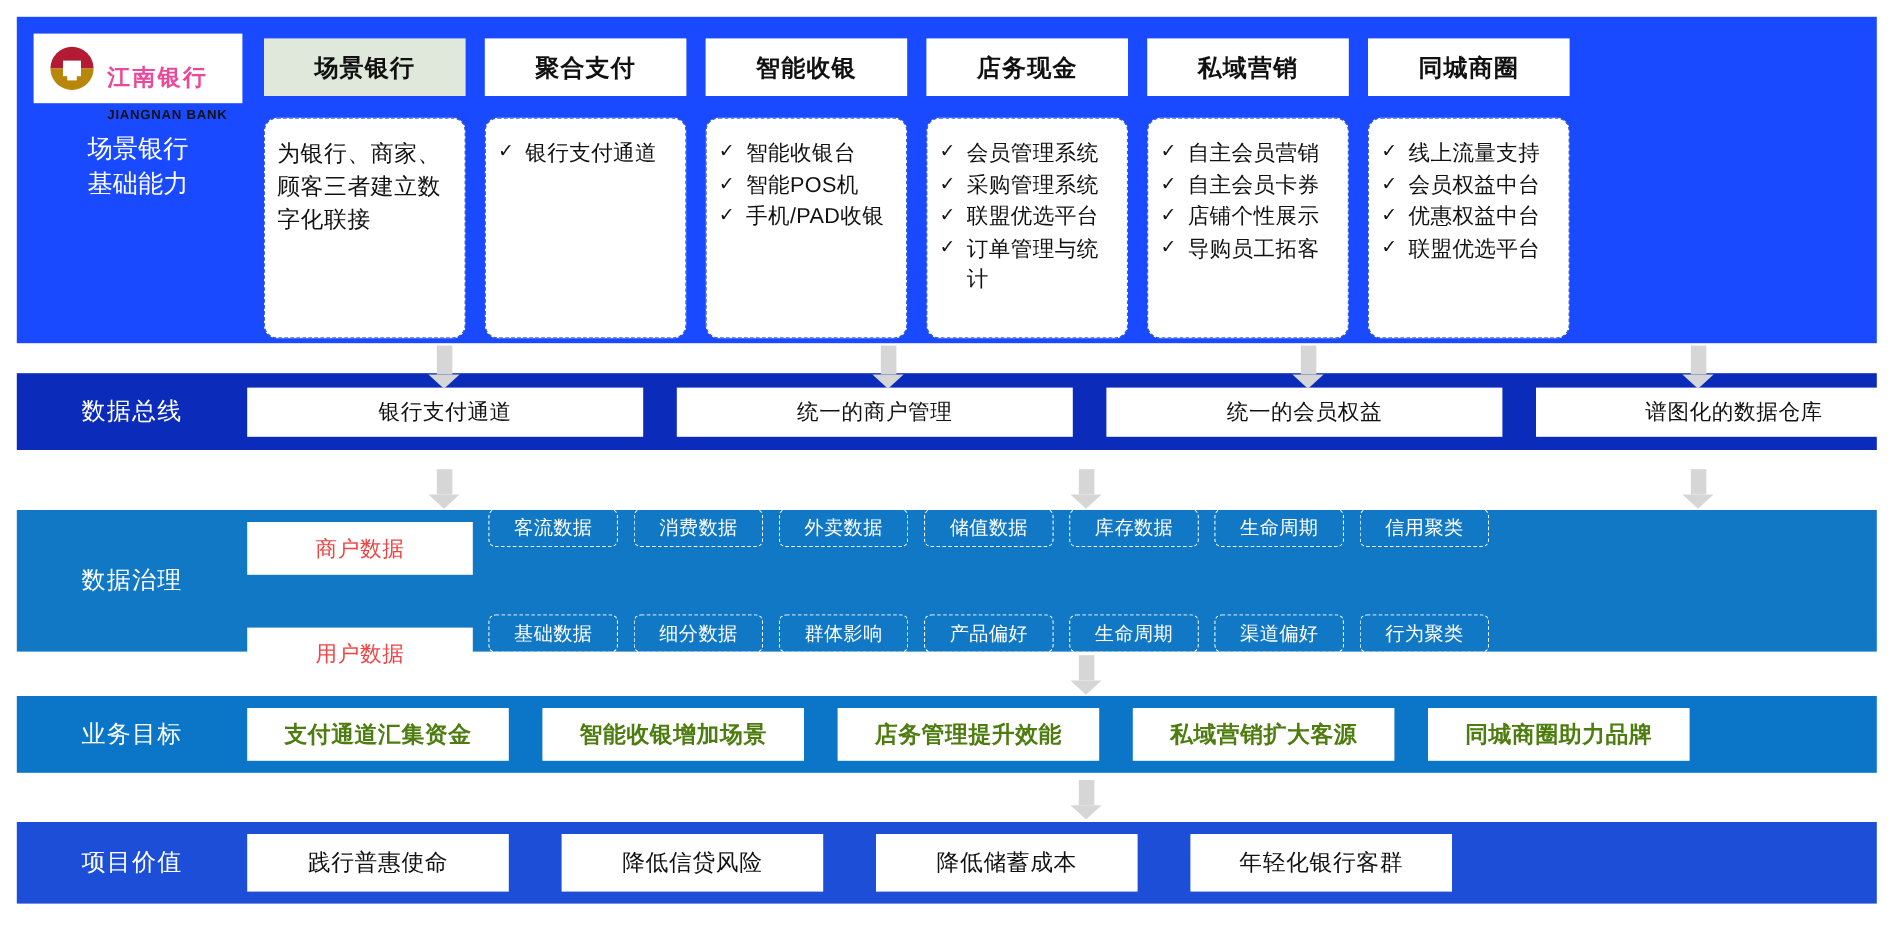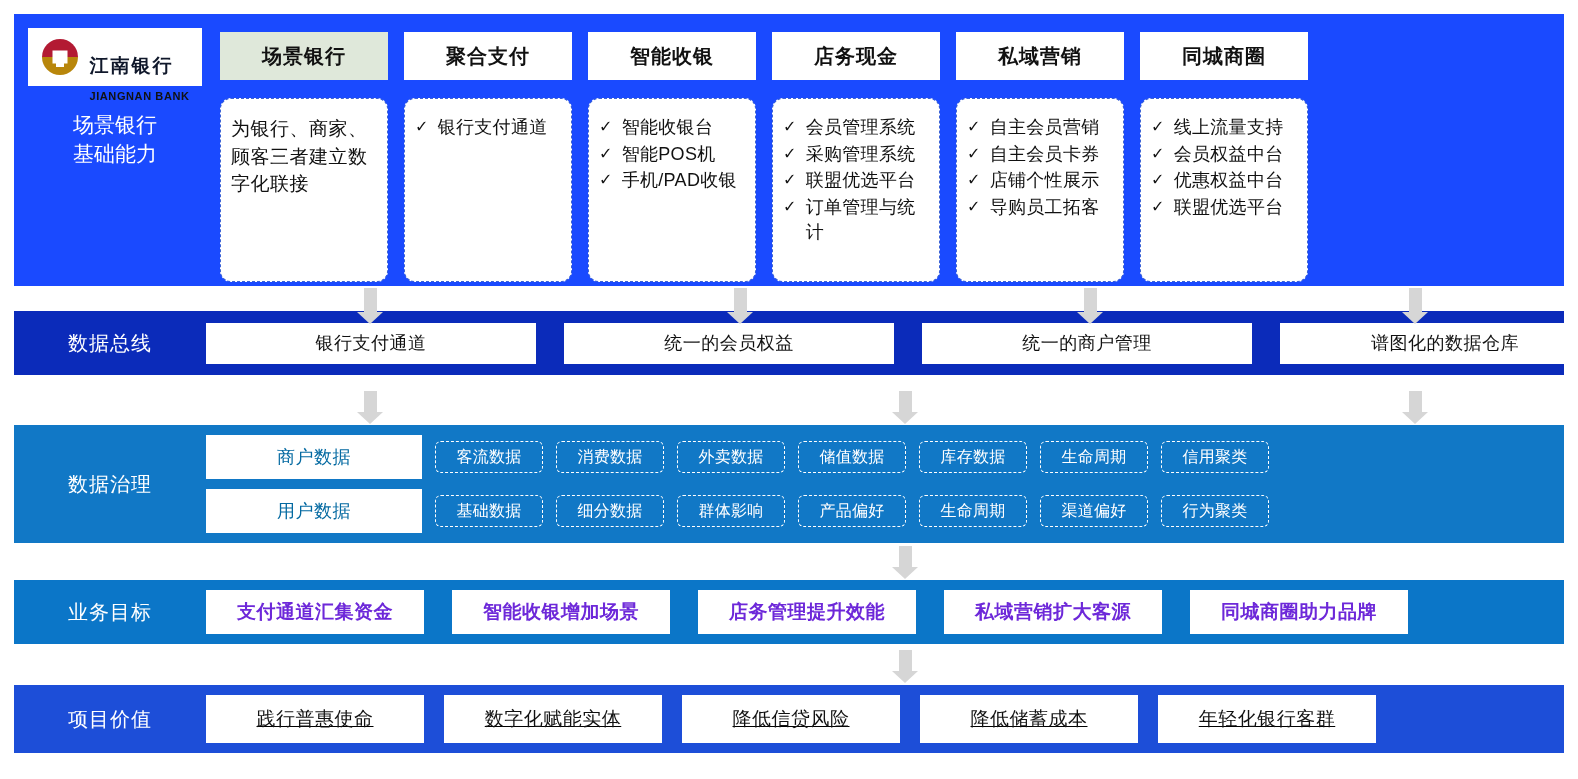--- a/index.html
+++ b/index.html
@@ -24,21 +24,21 @@
     background:#1a4aff;display:block;
   }
   #logo-box{
     position:absolute;left:14px;top:14px;width:174px;height:58px;
     background:#ffffff;display:flex;align-items:center;
     justify-content:center;gap:9px;
   }
   .logo-mark{position:relative;width:40px;height:40px;flex:0 0 auto;}
   .logo-text{display:flex;flex-direction:column;align-items:flex-start;line-height:1;}
   .logo-cn{
-    font-size:19px;font-weight:bold;color:#0f172a;letter-spacing:2px;
+    font-size:19px;font-weight:bold;color:#ec4899;letter-spacing:2px;
     font-family:Liberation Sans, sans-serif;
     margin-top:44px;
   }
   .logo-en{font-size:11px;font-weight:bold;color:#111;letter-spacing:.6px;margin-top:16px;}
 
   #scene-side-label{
     position:absolute;left:14px;top:96px;width:174px;
     text-align:center;color:#ffffff;font-size:21px;line-height:1.4;
   }
 
@@ -79,49 +79,49 @@
   }
 
   
   #band-gov{
     left:14px;top:425px;width:1550px;height:118px;background:#1178c6;
   }
   #band-gov .band-label{width:192px;}
   #gov-grid{display:flex;flex-direction:column;gap:10px;}
   .gov-row{display:flex;align-items:center;gap:13px;}
   .gov-main{
-    width:216px;height:44px;background:#ffffff;
-    display:flex;align-items:center;justify-content:center;
-    font-size:18px;color:#0369a1;letter-spacing:.5px;
+    width:188px;height:44px;background:#ffffff;
+    display:flex;align-items:center;justify-content:center;
+    font-size:18px;color:#ef4444;letter-spacing:.5px;margin-top:34px;
   }
   .gov-tag{
     width:108px;height:32px;
     border:1.6px dashed #ffffff;border-radius:6px;box-sizing:border-box;
     display:flex;align-items:center;justify-content:center;
     color:#ffffff;font-size:16px;letter-spacing:.3px;
   }
 
   
   #band-goal{
     left:14px;top:580px;width:1550px;height:64px;background:#0b76c8;
   }
   #band-goal .band-label{width:192px;}
   .goal-items{display:flex;gap:28px;}
   .goal-item{
     width:218px;height:44px;background:#ffffff;
     display:flex;align-items:center;justify-content:center;
-    font-size:19px;font-weight:bold;color:#6d28d9;letter-spacing:.5px;
+    font-size:19px;font-weight:bold;color:#4d7c0f;letter-spacing:.5px;
   }
 
   
   #band-value{
     left:14px;top:685px;width:1550px;height:68px;background:#1d4ed8;
   }
   #band-value .band-label{width:192px;}
-  .value-items{display:flex;gap:20px;text-decoration:underline;}
+  .value-items{display:flex;gap:44px;}
   .value-item{
     width:218px;height:48px;background:#ffffff;
     display:flex;align-items:center;justify-content:center;
     font-size:19px;color:#111;letter-spacing:.5px;
   }
 
   
   .arrow{position:absolute;width:26px;}
   .arrow .stem{width:13px;background:#d6d6d6;margin:0 auto;}
   .arrow .head{
@@ -251,22 +251,22 @@
             </li>
           </ul>
         </div>
       </div>
   </section>
 
   <section class="band" id="band-bus">
     <div class="band-label">数据总线</div>
     <div class="bus-items" id="bus-items">
         <div class="bus-item">银行支付通道</div>
+        <div class="bus-item">统一的商户管理</div>
         <div class="bus-item">统一的会员权益</div>
-        <div class="bus-item">统一的商户管理</div>
         <div class="bus-item">谱图化的数据仓库</div>
       </div>
   </section>
 
   <section class="band" id="band-gov">
     <div class="band-label">数据治理</div>
     <div id="gov-grid">
         <div class="gov-row">
           <div class="gov-main">商户数据</div>
           <div class="gov-tag">客流数据</div>
@@ -298,21 +298,20 @@
         <div class="goal-item">店务管理提升效能</div>
         <div class="goal-item">私域营销扩大客源</div>
         <div class="goal-item">同城商圈助力品牌</div>
       </div>
   </section>
 
   <section class="band" id="band-value">
     <div class="band-label">项目价值</div>
     <div class="value-items" id="value-items">
         <div class="value-item">践行普惠使命</div>
-        <div class="value-item">数字化赋能实体</div>
         <div class="value-item">降低信贷风险</div>
         <div class="value-item">降低储蓄成本</div>
         <div class="value-item">年轻化银行客群</div>
       </div>
   </section>
 
   <div id="arrow-layer">
       <div class="arrow" style="left: 357px; top: 288px;">
         <div class="stem" style="height: 24px;"></div>
         <div class="head"></div>

